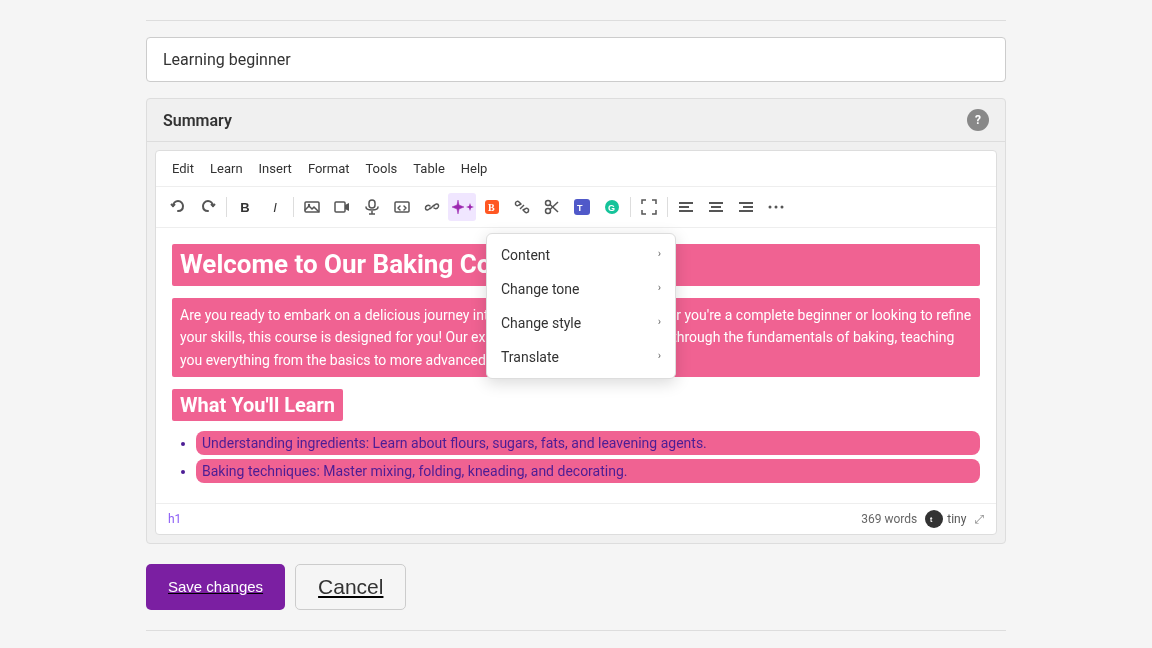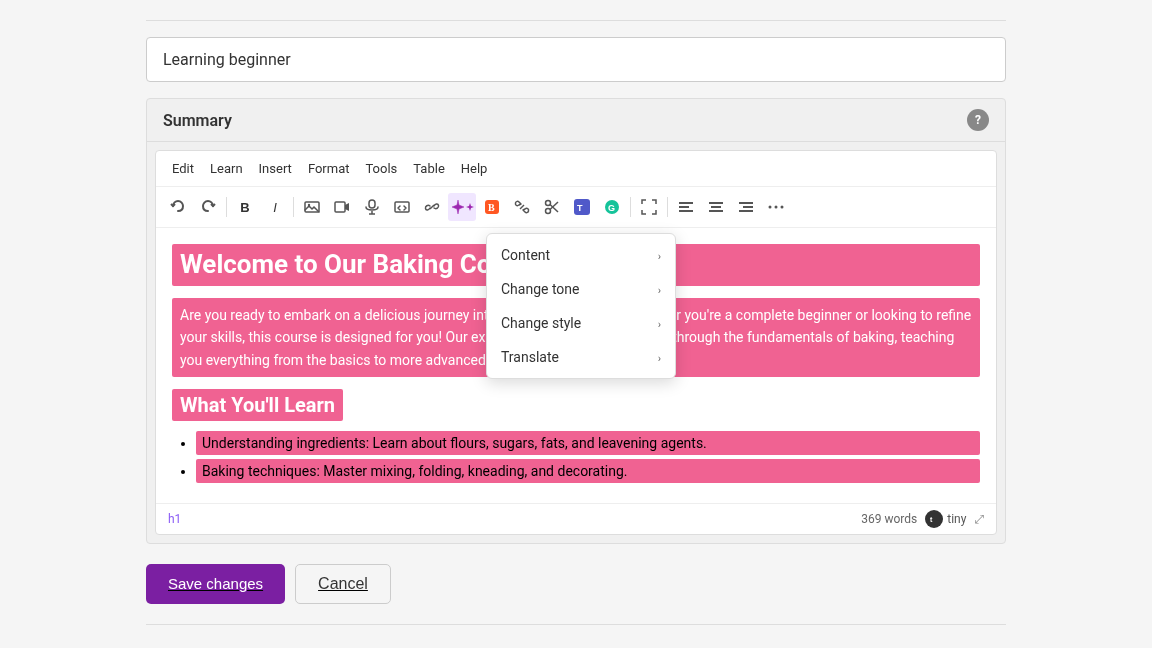--- a/index.html
+++ b/index.html
@@ -156,21 +156,21 @@
       border: 1px solid #ddd;
       border-radius: 6px;
       box-shadow: 0 4px 16px rgba(0,0,0,0.15);
       z-index: 100;
       min-width: 190px;
       padding: 4px 0;
     }
 
     .dropdown-item {
       display: flex;
-      align-items: flex-end;
+      align-items: flex-start;
       justify-content: space-between;
       padding: 9px 14px;
       cursor: pointer;
       font-size: 14px;
       color: #333;
     }
 
     .dropdown-item .chevron {
       font-size: 11px;
       color: #666;
@@ -223,23 +223,23 @@
 
     .content-list {
       list-style: disc;
       padding-left: 24px;
       font-size: 14px;
     }
 
     .content-list li {
       margin-bottom: 4px;
       background: #f06292;
-      color: #000000;
+      color: #4c1d95;
       padding: 4px 6px;
-      border-radius: 2px;
+      border-radius: 8px;
     }
 
     .editor-statusbar {
       display: flex;
       align-items: center;
       justify-content: space-between;
       padding: 6px 12px;
       border-top: 1px solid #eee;
       font-size: 12px;
       color: #666;
@@ -291,21 +291,21 @@
       cursor: pointer;
       font-weight: 500;
     }
 
     .btn-cancel {
       background: transparent;
       color: #333;
       border: 1px solid #ccc;
       border-radius: 5px;
       padding: 10px 22px;
-      font-size: 16px;
+      font-size: 21px;
       cursor: pointer;
     }
 
     
     .bottom-border {
       width: 100%;
       height: 1px;
       background: #ddd;
       margin-top: 20px;
     }

